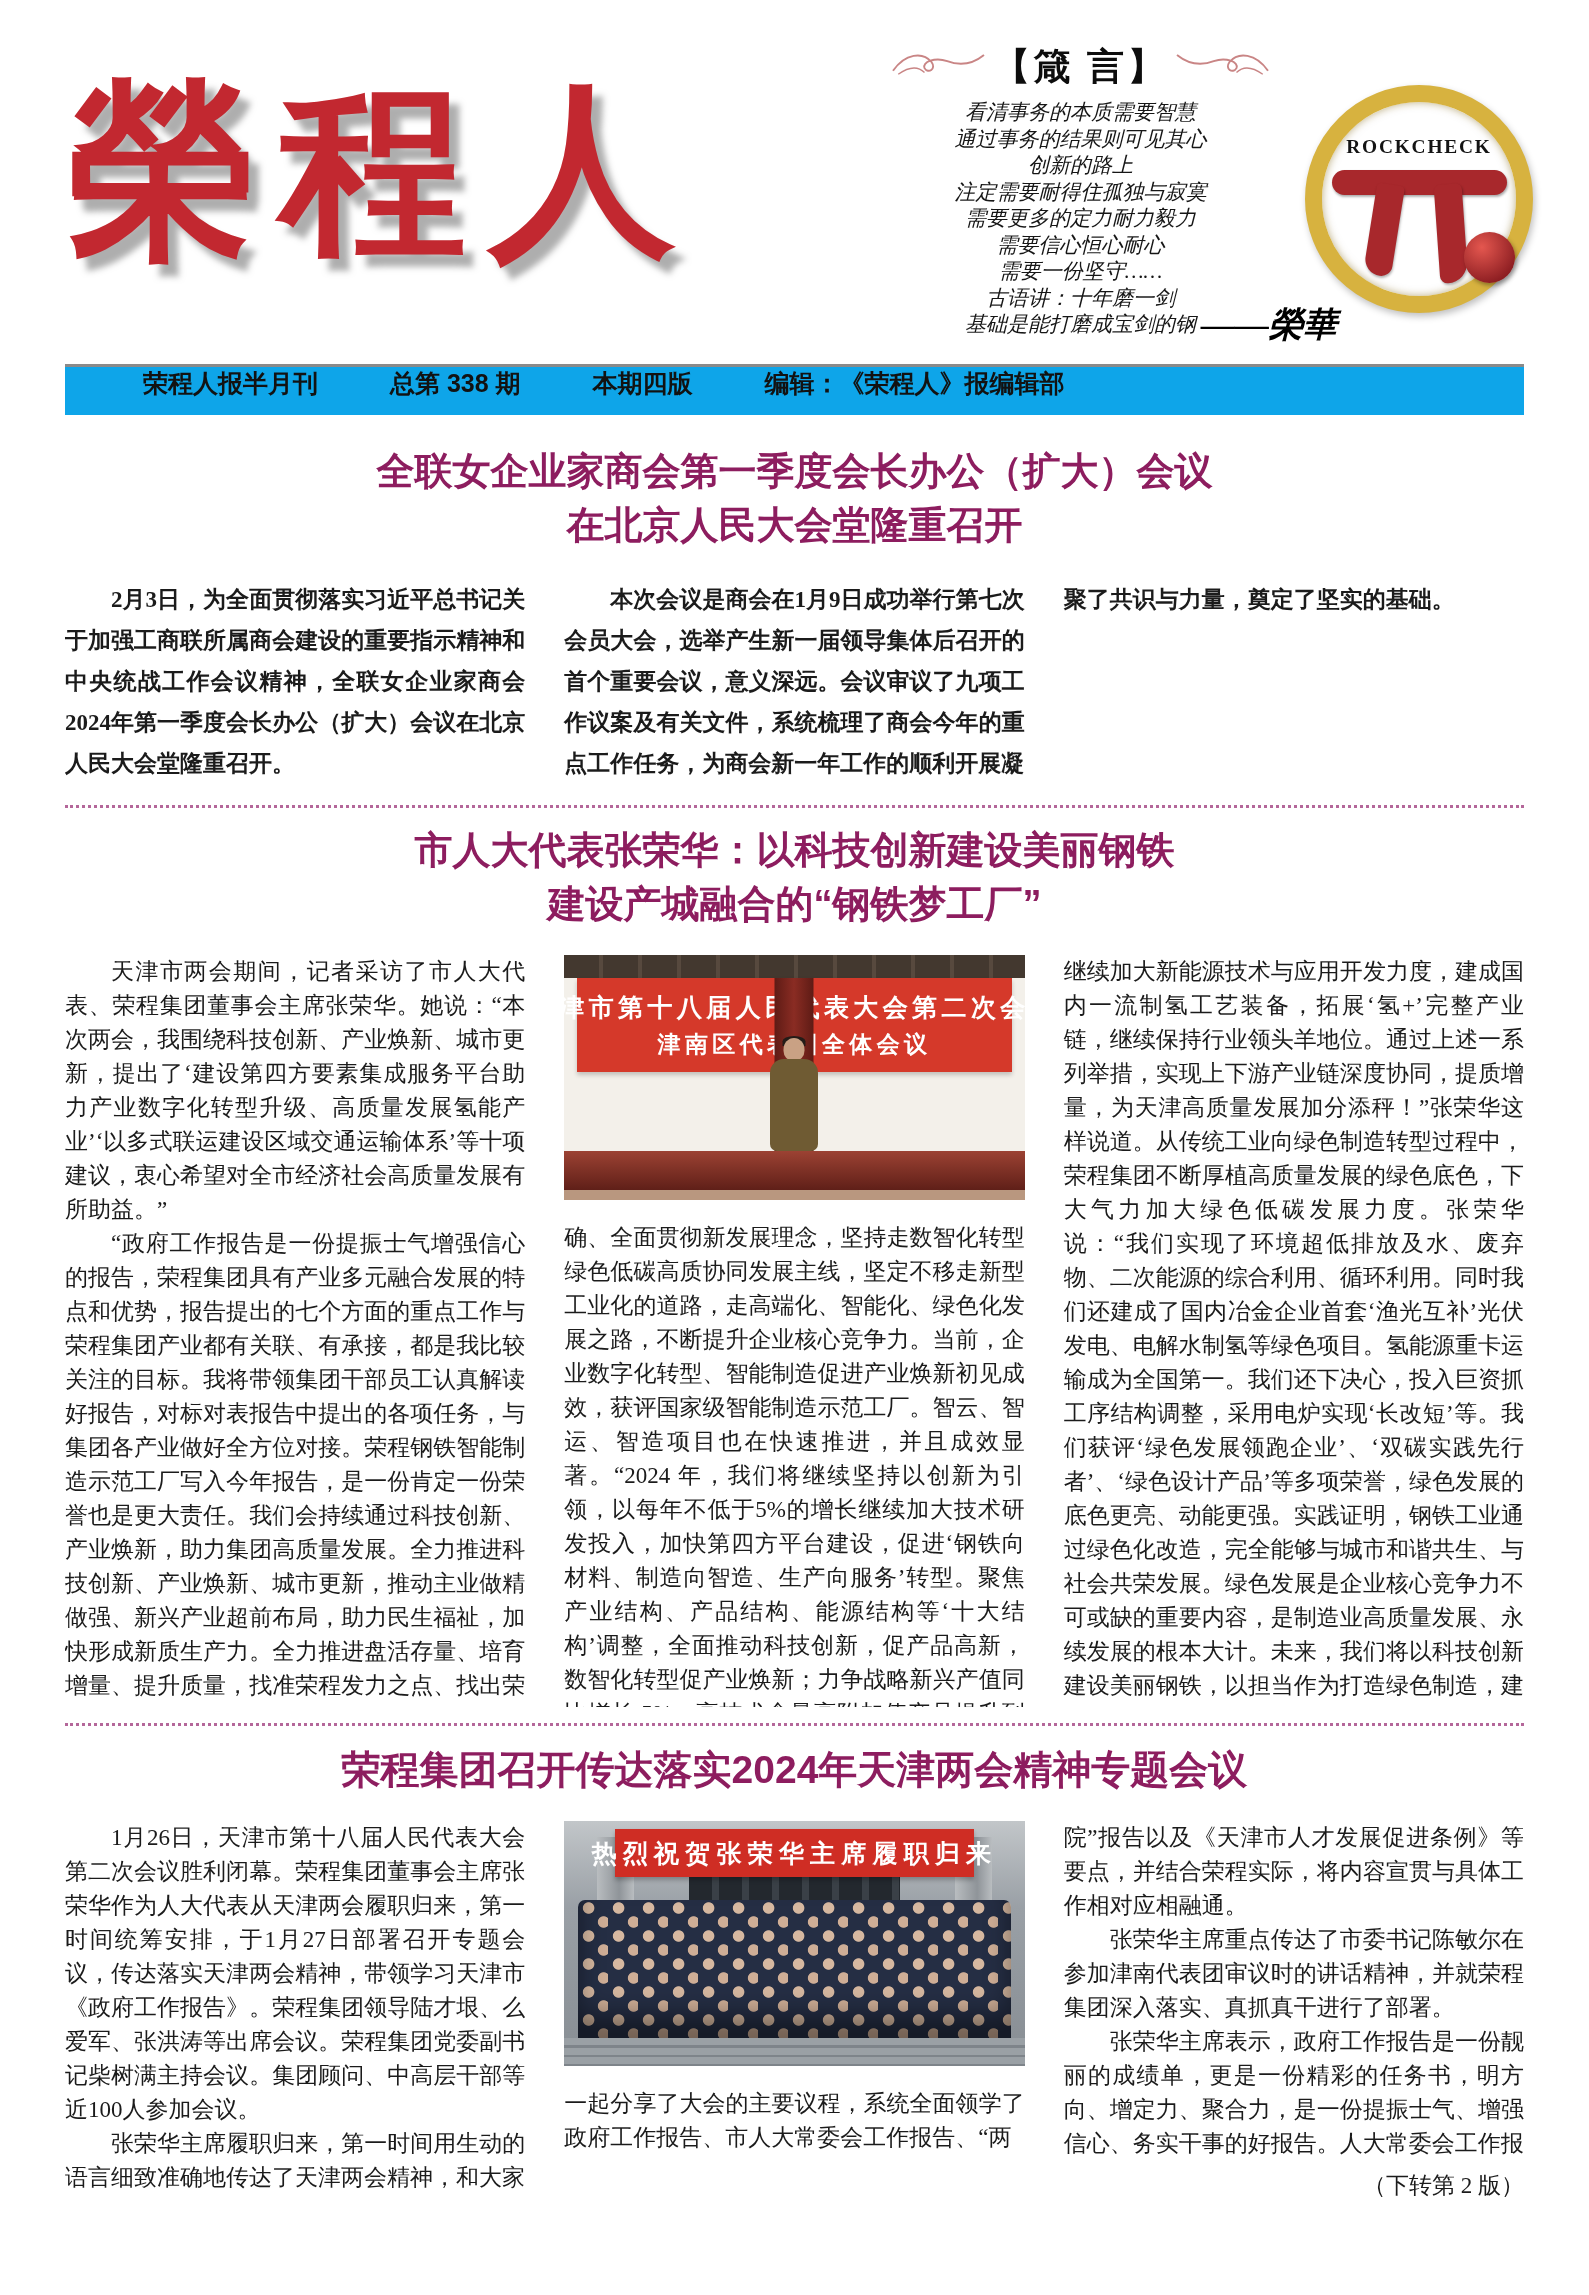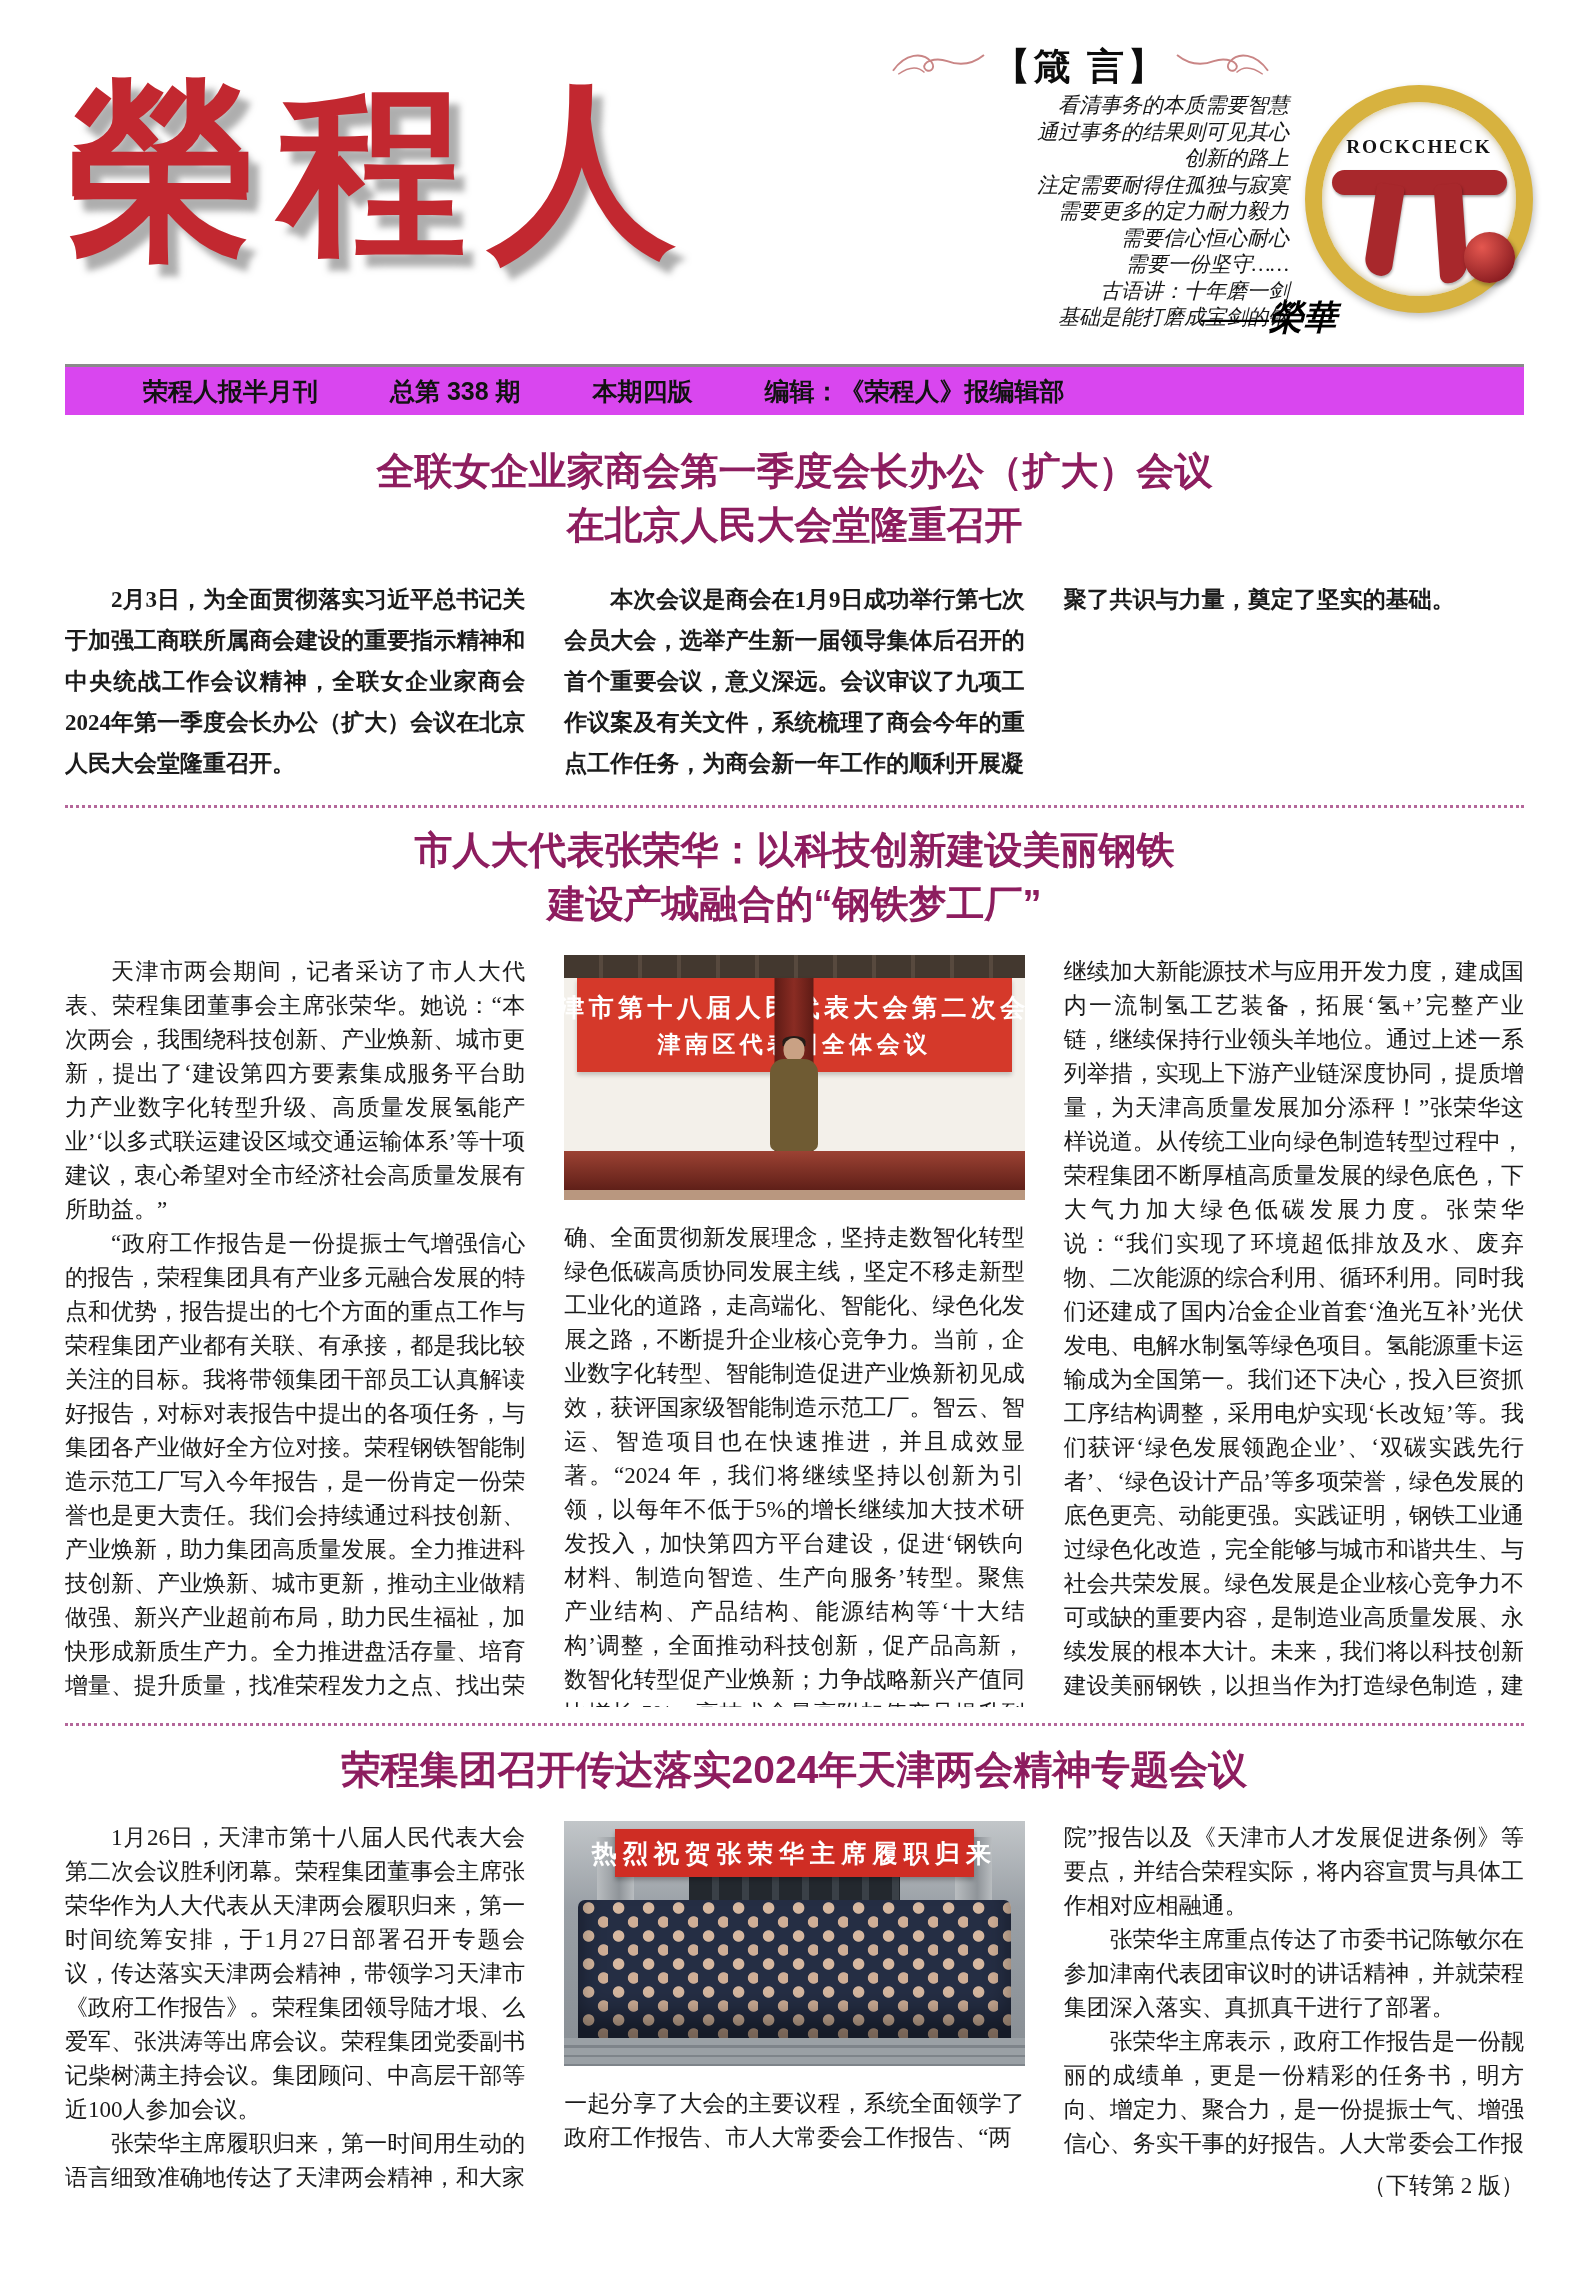--- a/index.html
+++ b/index.html
@@ -8,21 +8,21 @@
 
   
   .masthead{position:relative;height:364px;}
   .masthead-title{position:absolute;left:69px;top:78px;font-size:187px;line-height:1;
       font-weight:bold;color:#c22830;letter-spacing:23px;
       text-shadow:10.6px 12.4px 6.2px rgba(130,130,130,.65);}
   .motto{position:absolute;left:872px;top:42px;width:417px;text-align:center;}
   .motto-header-row{display:flex;align-items:center;justify-content:center;gap:5.3px;}
   .motto-header{font-size:37px;font-weight:bold;color:#0d0d0d;letter-spacing:3.5px;white-space:nowrap;}
   .flourish{flex:0 0 auto;}
-  .motto-lines{text-align:right;}
+  .motto-lines{margin-top:7px;}
   .motto-line{font-size:21px;line-height:26.5px;color:#161616;font-style:italic;white-space:nowrap;}
   .motto-signature{position:absolute;right:-48px;bottom:-10.6px;font-size:34px;font-weight:bold;
       font-style:italic;color:#000;white-space:nowrap;}
 
   
   .logo{position:absolute;left:1305px;top:85px;width:228px;height:228px;}
   .logo-ring{position:absolute;inset:0;border:17.7px solid #d7b23f;border-radius:50%;
       box-shadow:inset 0 0 8.8px rgba(120,90,0,.5),1.8px 3.5px 7px rgba(0,0,0,.25);background:#fff;}
   .logo-text{position:absolute;top:51px;left:0;right:0;text-align:center;font-size:19.4px;
       font-weight:bold;letter-spacing:1.8px;color:#141414;font-family:"Liberation Serif",serif;}
@@ -33,21 +33,21 @@
   .pi-leg-right{position:absolute;top:99px;left:132px;width:28px;height:99px;background:#a8282c;
       border-radius:7px 7px 23px 8.8px;transform:rotate(-4deg);box-shadow:0.9px 1.8px 2.6px rgba(0,0,0,.3);}
   .logo-ball{position:absolute;right:17.7px;bottom:30px;width:51px;height:51px;border-radius:50%;
       background:radial-gradient(circle at 35% 30%,#e4574f,#8d1e22 75%);box-shadow:1.8px 2.6px 4.4px rgba(0,0,0,.35);}
 
   
   .datebar{display:flex;margin:0 65px;height:51px;}
   .date-box{flex:0 0 373px;background:#7c1a57;color:#ffffff;display:flex;align-items:center;
       justify-content:center;font-size:25.6px;font-weight:bold;
       font-family:"Liberation Sans","DejaVu Sans",sans-serif;}
-  .pub-box{flex:1;background:#d946ef;border-top:3.5px solid #8a8a8a;display:flex;align-items:center;
+  .pub-box{flex:1;background:#0ea5e9;border-top:3.5px solid #8a8a8a;display:flex;
       gap:72px;padding-left:78px;font-size:25px;font-weight:bold;color:#121212;
       font-family:"Liberation Sans","DejaVu Sans",sans-serif;white-space:nowrap;}
 
   
   .headline{font-family:"Liberation Sans","DejaVu Sans",sans-serif;font-weight:bold;
       color:#8d1d5f;text-align:center;line-height:1.42;margin:0 65px;}
   .a1 .headline,.a2 .headline{font-size:38px;}
   .a3 .headline{font-size:39px;}
   .cols{display:flex;gap:39px;margin:23px 65px 0 65px;overflow:hidden;}
   .col{flex:1;min-width:0;text-align:justify;}

